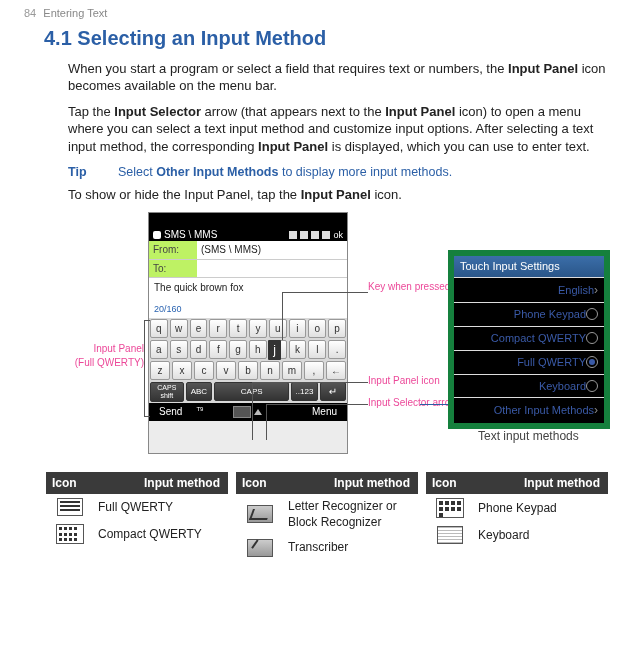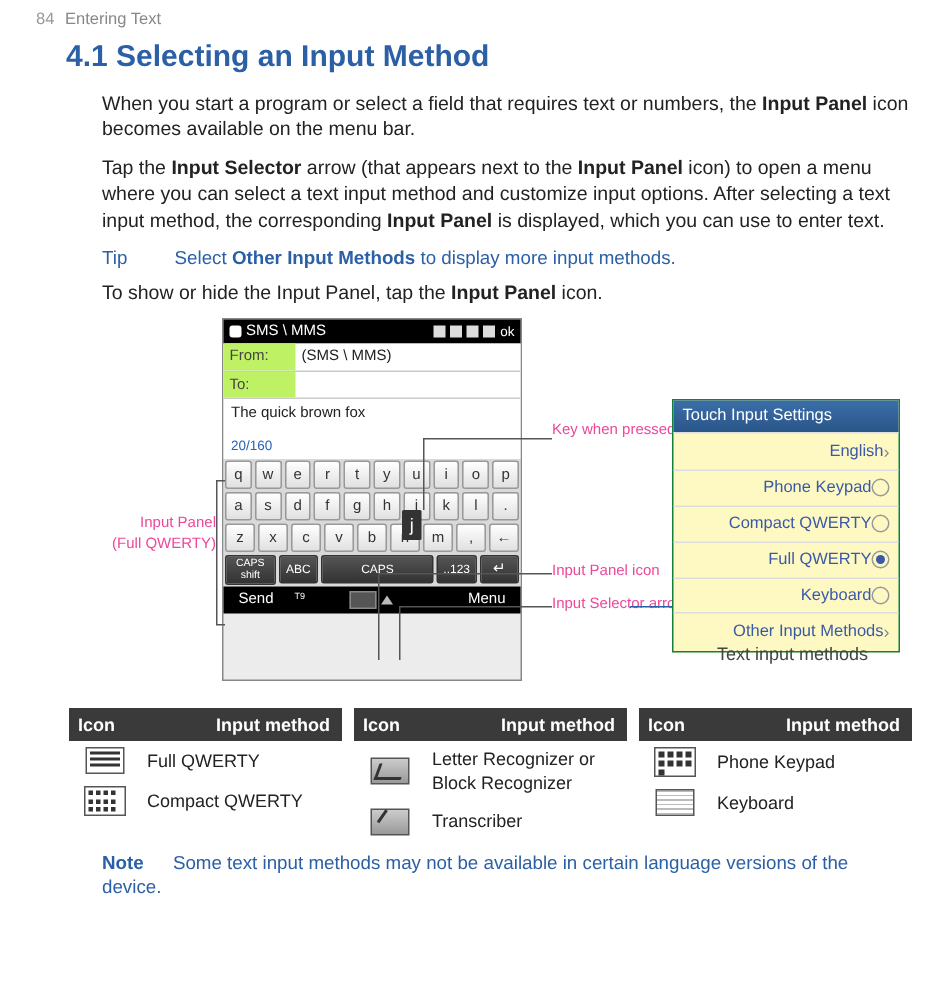--- a/index.html
+++ b/index.html
@@ -29,43 +29,43 @@
     margin: 2px 0 8px 20px;
   }
   .body-txt {
     margin: 0 0 8px 44px;
   }
   .bold { font-weight: 700; }
   .tip-line, .note-line {
     margin: 6px 0 6px 44px;
     font-size: 12.5px;
   }
-  .tip-line .label { color:#2b5fa6; font-weight:400; margin-right: 28px; }
+  .tip-line .label { color:#2b5fa6; font-weight:700; margin-right: 28px; }
   .tip-line .txt { color:#2b5fa6; }
   .note-line .label { color:#2b5fa6; font-weight:700; margin-right: 16px; }
   .note-line .txt { color:#2b5fa6; }
 
   
   .figure-wrap {
     margin: 6px 0 10px 44px;
     position: relative;
     height: 250px;
   }
   
   .phone {
     position: absolute;
     left: 80px; top: 0;
     width: 198px; height: 240px;
     border: 1px solid #888;
     background: #ececec;
     font-size: 10px;
   }
   .phone .topbar {
-    background: #000; color: #fff; height: 16px;
-    display: flex; justify-content: space-between; align-items:center;
+    background: #000; color: #fff; height: 28px;
+    display: flex; justify-content: space-between; align-items:flex-end;
     padding: 0 4px;
   }
   .phone .topbar .tb-icons { display:flex; gap:3px; align-items:center;}
   .tb-ic { width: 8px; height: 8px; background:#ddd; display:inline-block;}
   .phone .field-row {
     display:flex; border-bottom:1px solid #ccc; background:#fff;
   }
   .phone .field-row .lbl { width: 40px; padding: 2px 4px; background:#bef264; color:#444;}
   .phone .field-row .val { flex:1; padding: 2px 4px; }
   .phone .editor {
@@ -104,22 +104,22 @@
   }
   .callout.left { text-align:right; }
 
   
   .line {
     position:absolute; background:#555;
   }
 
   
   .methods-panel {
-    position:absolute; left: 380px; top: 54px;
-    width: 150px; border:1px solid #15803d; background:#fef9c3;
+    position:absolute; left: 380px; top: 38px;
+    width: 150px; border:6px solid #15803d; background:#000000;
     font-size: 11px;
   }
   .methods-panel .hdr {
     background: linear-gradient(#3b6ea9,#2a5689); color:#fff;
     padding: 3px 6px; font-size:11px;
   }
   .methods-panel .row {
     display:flex; justify-content:flex-end; align-items:center;
     padding: 4px 6px; border-top:1px solid #ddd; color:#3a5aa7;
   }
@@ -455,18 +455,14 @@
           <div class="trow">
             <div class="c1">
               <span class="icon-box hatch"></span>
             </div>
             <div class="c2">Keyboard</div>
           </div>
         </div>
     </div>
   </div>
 
-  <div class="note-line">
-    <span class="label">Note</span>
-    <span class="txt">Some text input methods may not be available in certain language versions of the device.</span>
-  </div>
 
 </div>
 
 </body></html>

